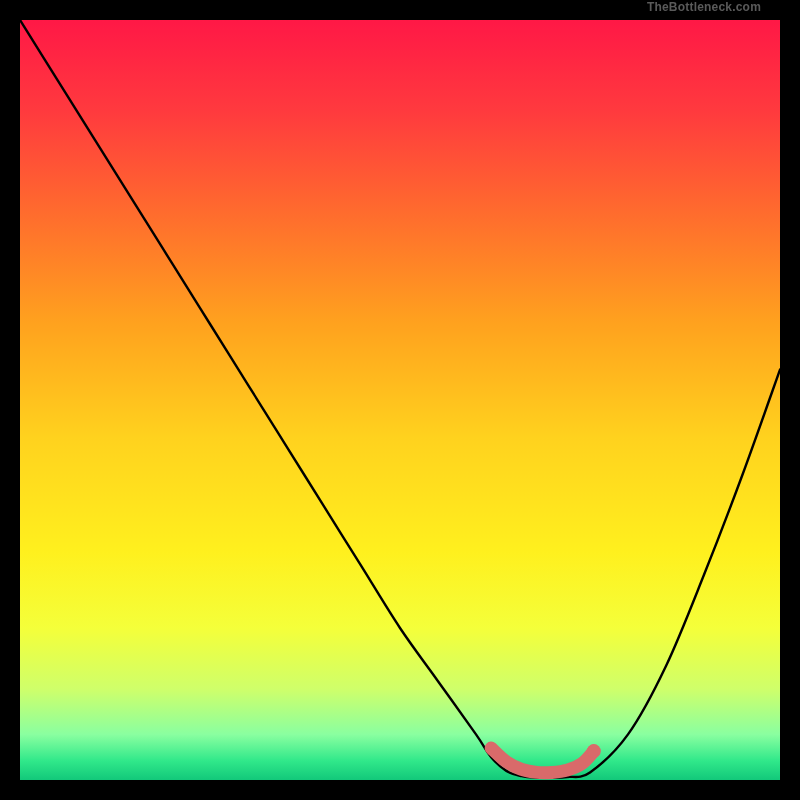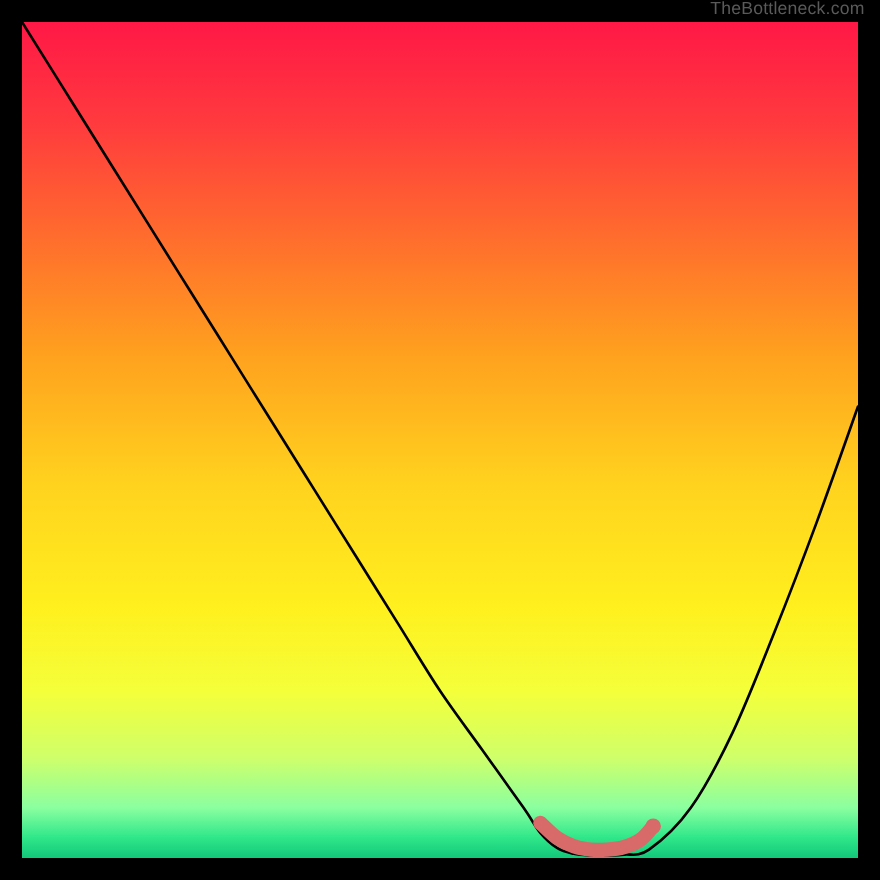--- a/index.html
+++ b/index.html
@@ -28,24 +28,24 @@
   .gradient {
     position: absolute;
     left: 0;
     top: 0;
     width: 760px;
     height: 760px;
   }
   .watermark {
     position: absolute;
     top: 0px;
-    right: 14px;
+    right: 39px;
     font-family: Arial, Helvetica, sans-serif;
-    font-size: 16px;
-    font-weight: 400;
+    font-size: 12px;
+    font-weight: 700;
     color: #5a5a5a;
     letter-spacing: 0.2px;
     user-select: none;
   }
 </style>
 </head>
 <body>
 
 <div class="frame">
   <svg class="plot-area" viewBox="0 0 760 760" preserveAspectRatio="none">

